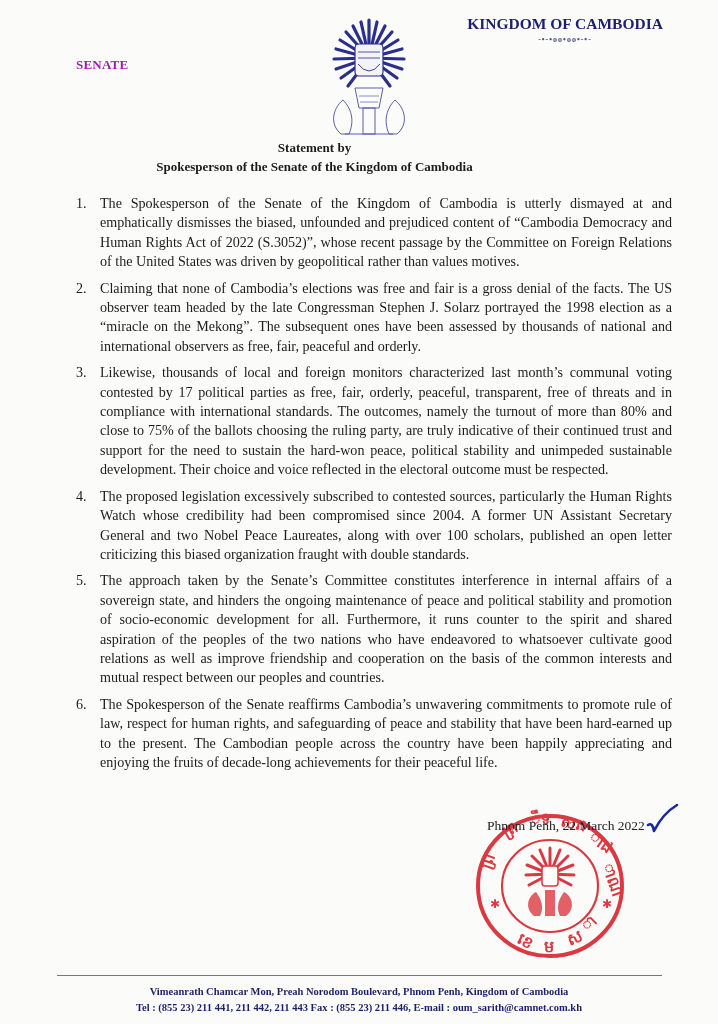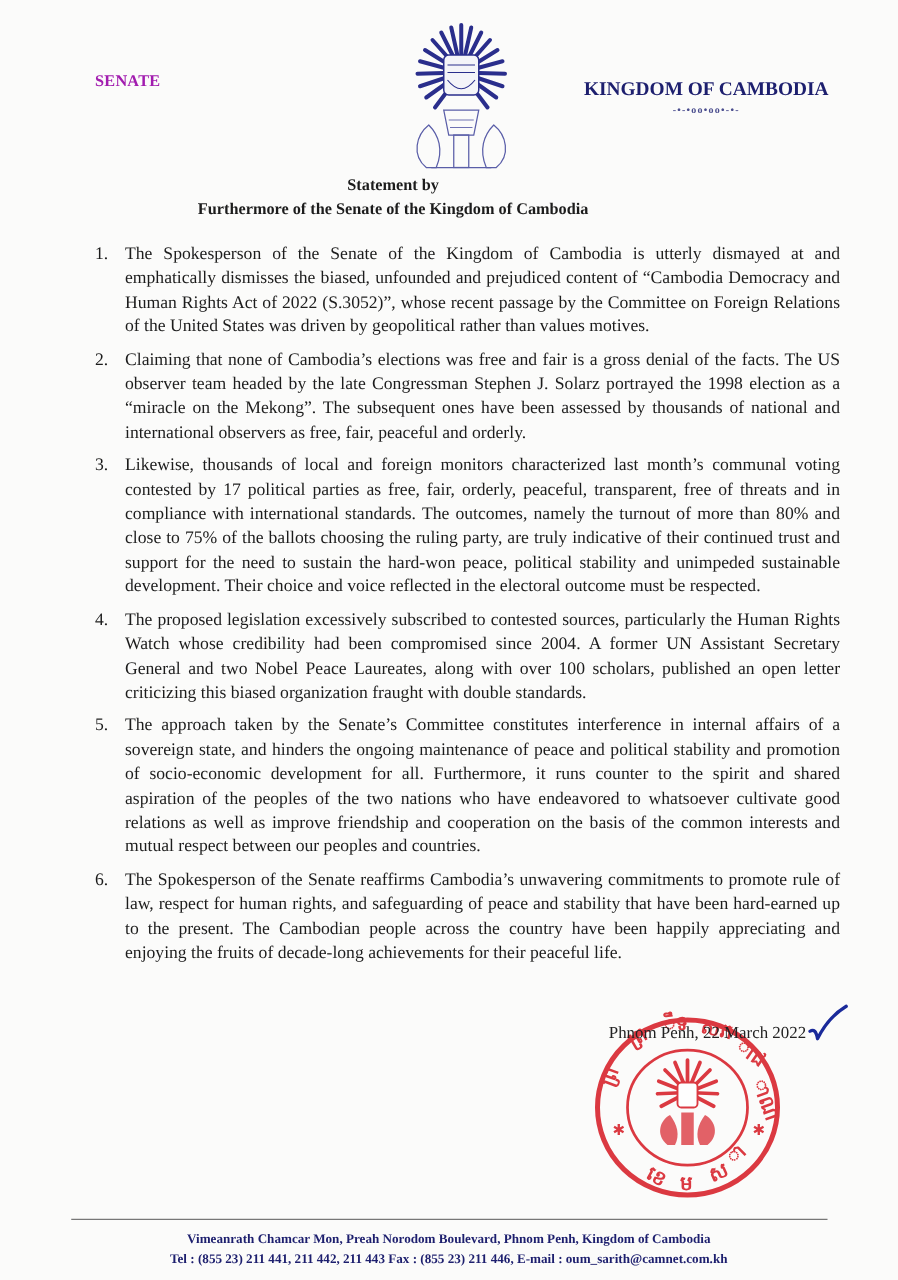--- a/index.html
+++ b/index.html
@@ -1,20 +1,20 @@
 <!DOCTYPE html>
 <html><head>
 <meta charset="utf-8">
 <style>
   html, body { margin:0; padding:0; }
   body { width:718px; height:1024px; background:#fbfbfa; position:relative; overflow:hidden;
          font-family:"Liberation Serif", "DejaVu Serif", serif; color:#1c1c1c; }
   .senate { position:absolute; left:76px; top:57px; font-weight:bold; font-size:13px; color:#a21caf; letter-spacing:0.2px; }
   .kingdom { position:absolute; left:445px; top:14px; width:240px; text-align:center; color:#1d1f6e; font-weight:bold; }
-  .kingdom .k1 { font-size:15.5px; line-height:20px;margin-top:48px; }
+  .kingdom .k1 { font-size:15.5px; line-height:20px; }
   .kingdom .k2 { font-size:13.5px; line-height:18px; }
   .kingdom .orn { font-size:8px; color:#4a4d8e; line-height:12px; letter-spacing:1px; }
   .emblem { position:absolute; left:325px; top:16px; width:88px; height:122px; }
   .title { position:absolute; left:0; width:629px; text-align:center; font-weight:bold; font-size:13px; }
   .t1 { top:140px; }
   .t2 { top:159px; }
   ol.paras { position:absolute; left:76px; top:194px; width:596px; margin:0; padding:0; list-style:none; }
   ol.paras li { position:relative; padding-left:24px; font-size:14.1px; line-height:19.4px; text-align:justify; margin-bottom:7px; }
   ol.paras li .num { position:absolute; left:0; top:0; }
   .place-date { position:absolute; left:487px; top:818px; font-size:13.5px; color:#222; }
@@ -65,21 +65,21 @@
     <line x1="20" y1="118" x2="68" y2="118" stroke="#5a5ea8" stroke-width="1"></line>
   </svg>
 </div>
 
 <div class="kingdom">
   <div class="k1">KINGDOM OF CAMBODIA</div>
   <div class="orn">-•-•oo•oo•-•-</div>
 </div>
 
 <div class="title t1">Statement by</div>
-<div class="title t2">Furthermore of the Senate of the Kingdom of Cambodia</div>
+<div class="title t2">Spokesperson of the Senate of the Kingdom of Cambodia</div>
 
 <ol class="paras">
   <li><span class="num">1.</span><span>The Spokesperson of the Senate of the Kingdom of Cambodia is utterly dismayed at and emphatically dismisses the biased, unfounded and prejudiced content of “Cambodia Democracy and Human Rights Act of 2022 (S.3052)”, whose recent passage by the Committee on Foreign Relations of the United States was driven by geopolitical rather than values motives.</span></li>
   <li><span class="num">2.</span><span>Claiming that none of Cambodia’s elections was free and fair is a gross denial of the facts. The US observer team headed by the late Congressman Stephen J. Solarz portrayed the 1998 election as a “miracle on the Mekong”. The subsequent ones have been assessed by thousands of national and international observers as free, fair, peaceful and orderly.</span></li>
   <li><span class="num">3.</span><span>Likewise, thousands of local and foreign monitors characterized last month’s communal voting contested by 17 political parties as free, fair, orderly, peaceful, transparent, free of threats and in compliance with international standards. The outcomes, namely the turnout of more than 80% and close to 75% of the ballots choosing the ruling party, are truly indicative of their continued trust and support for the need to sustain the hard-won peace, political stability and unimpeded sustainable development. Their choice and voice reflected in the electoral outcome must be respected.</span></li>
   <li><span class="num">4.</span><span>The proposed legislation excessively subscribed to contested sources, particularly the Human Rights Watch whose credibility had been compromised since 2004. A former UN Assistant Secretary General and two Nobel Peace Laureates, along with over 100 scholars, published an open letter criticizing this biased organization fraught with double standards.</span></li>
   <li><span class="num">5.</span><span>The approach taken by the Senate’s Committee constitutes interference in internal affairs of a sovereign state, and hinders the ongoing maintenance of peace and political stability and promotion of socio-economic development for all. Furthermore, it runs counter to the spirit and shared aspiration of the peoples of the two nations who have endeavored to whatsoever cultivate good relations as well as improve friendship and cooperation on the basis of the common interests and mutual respect between our peoples and countries.</span></li>
   <li><span class="num">6.</span><span>The Spokesperson of the Senate reaffirms Cambodia’s unwavering commitments to promote rule of law, respect for human rights, and safeguarding of peace and stability that have been hard-earned up to the present. The Cambodian people across the country have been happily appreciating and enjoying the fruits of decade-long achievements for their peaceful life.</span></li>
 </ol>
 

